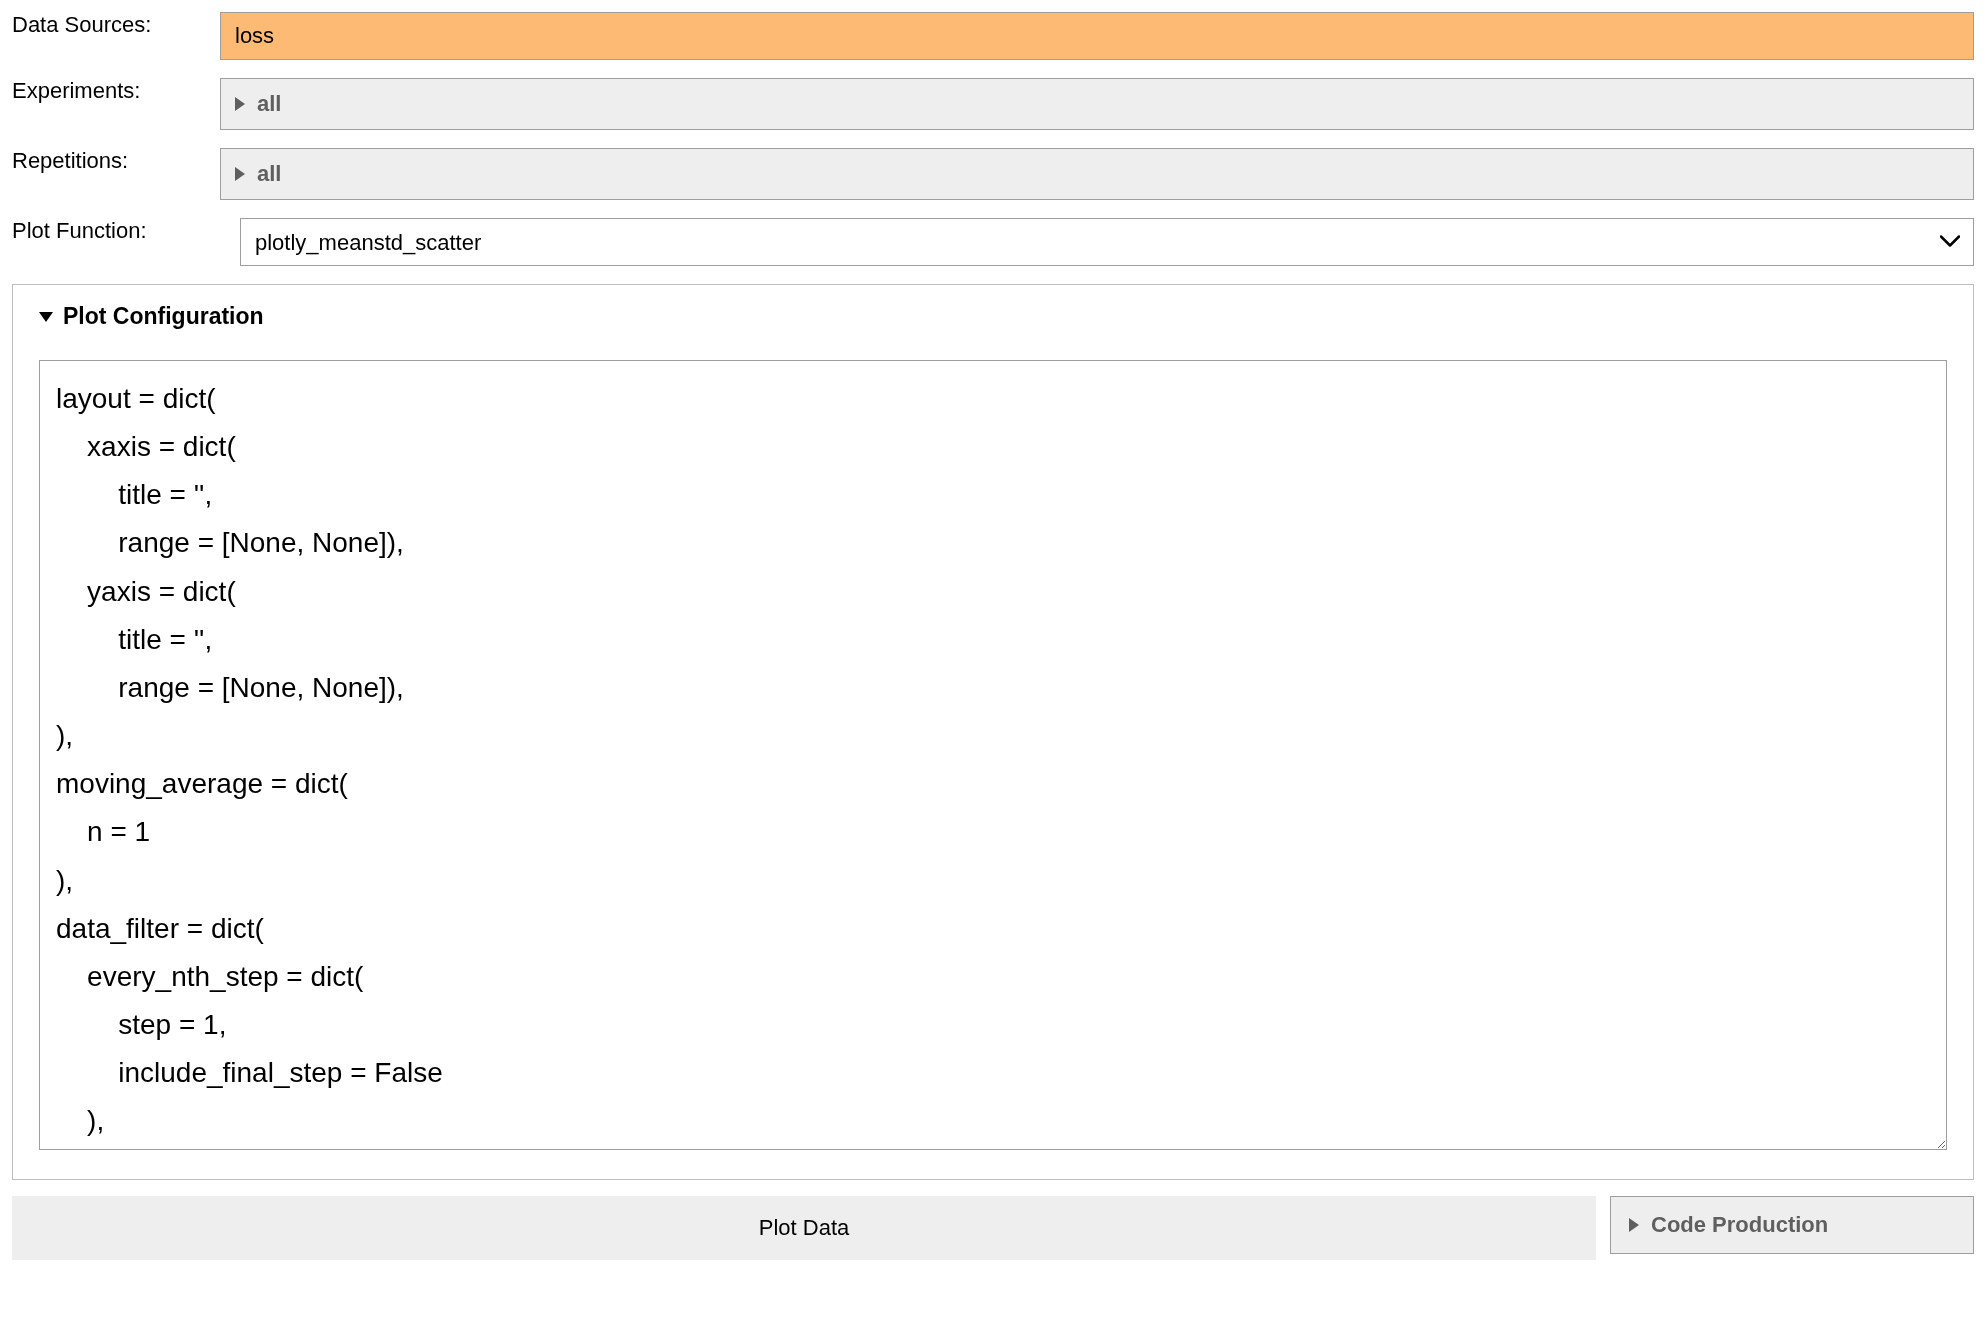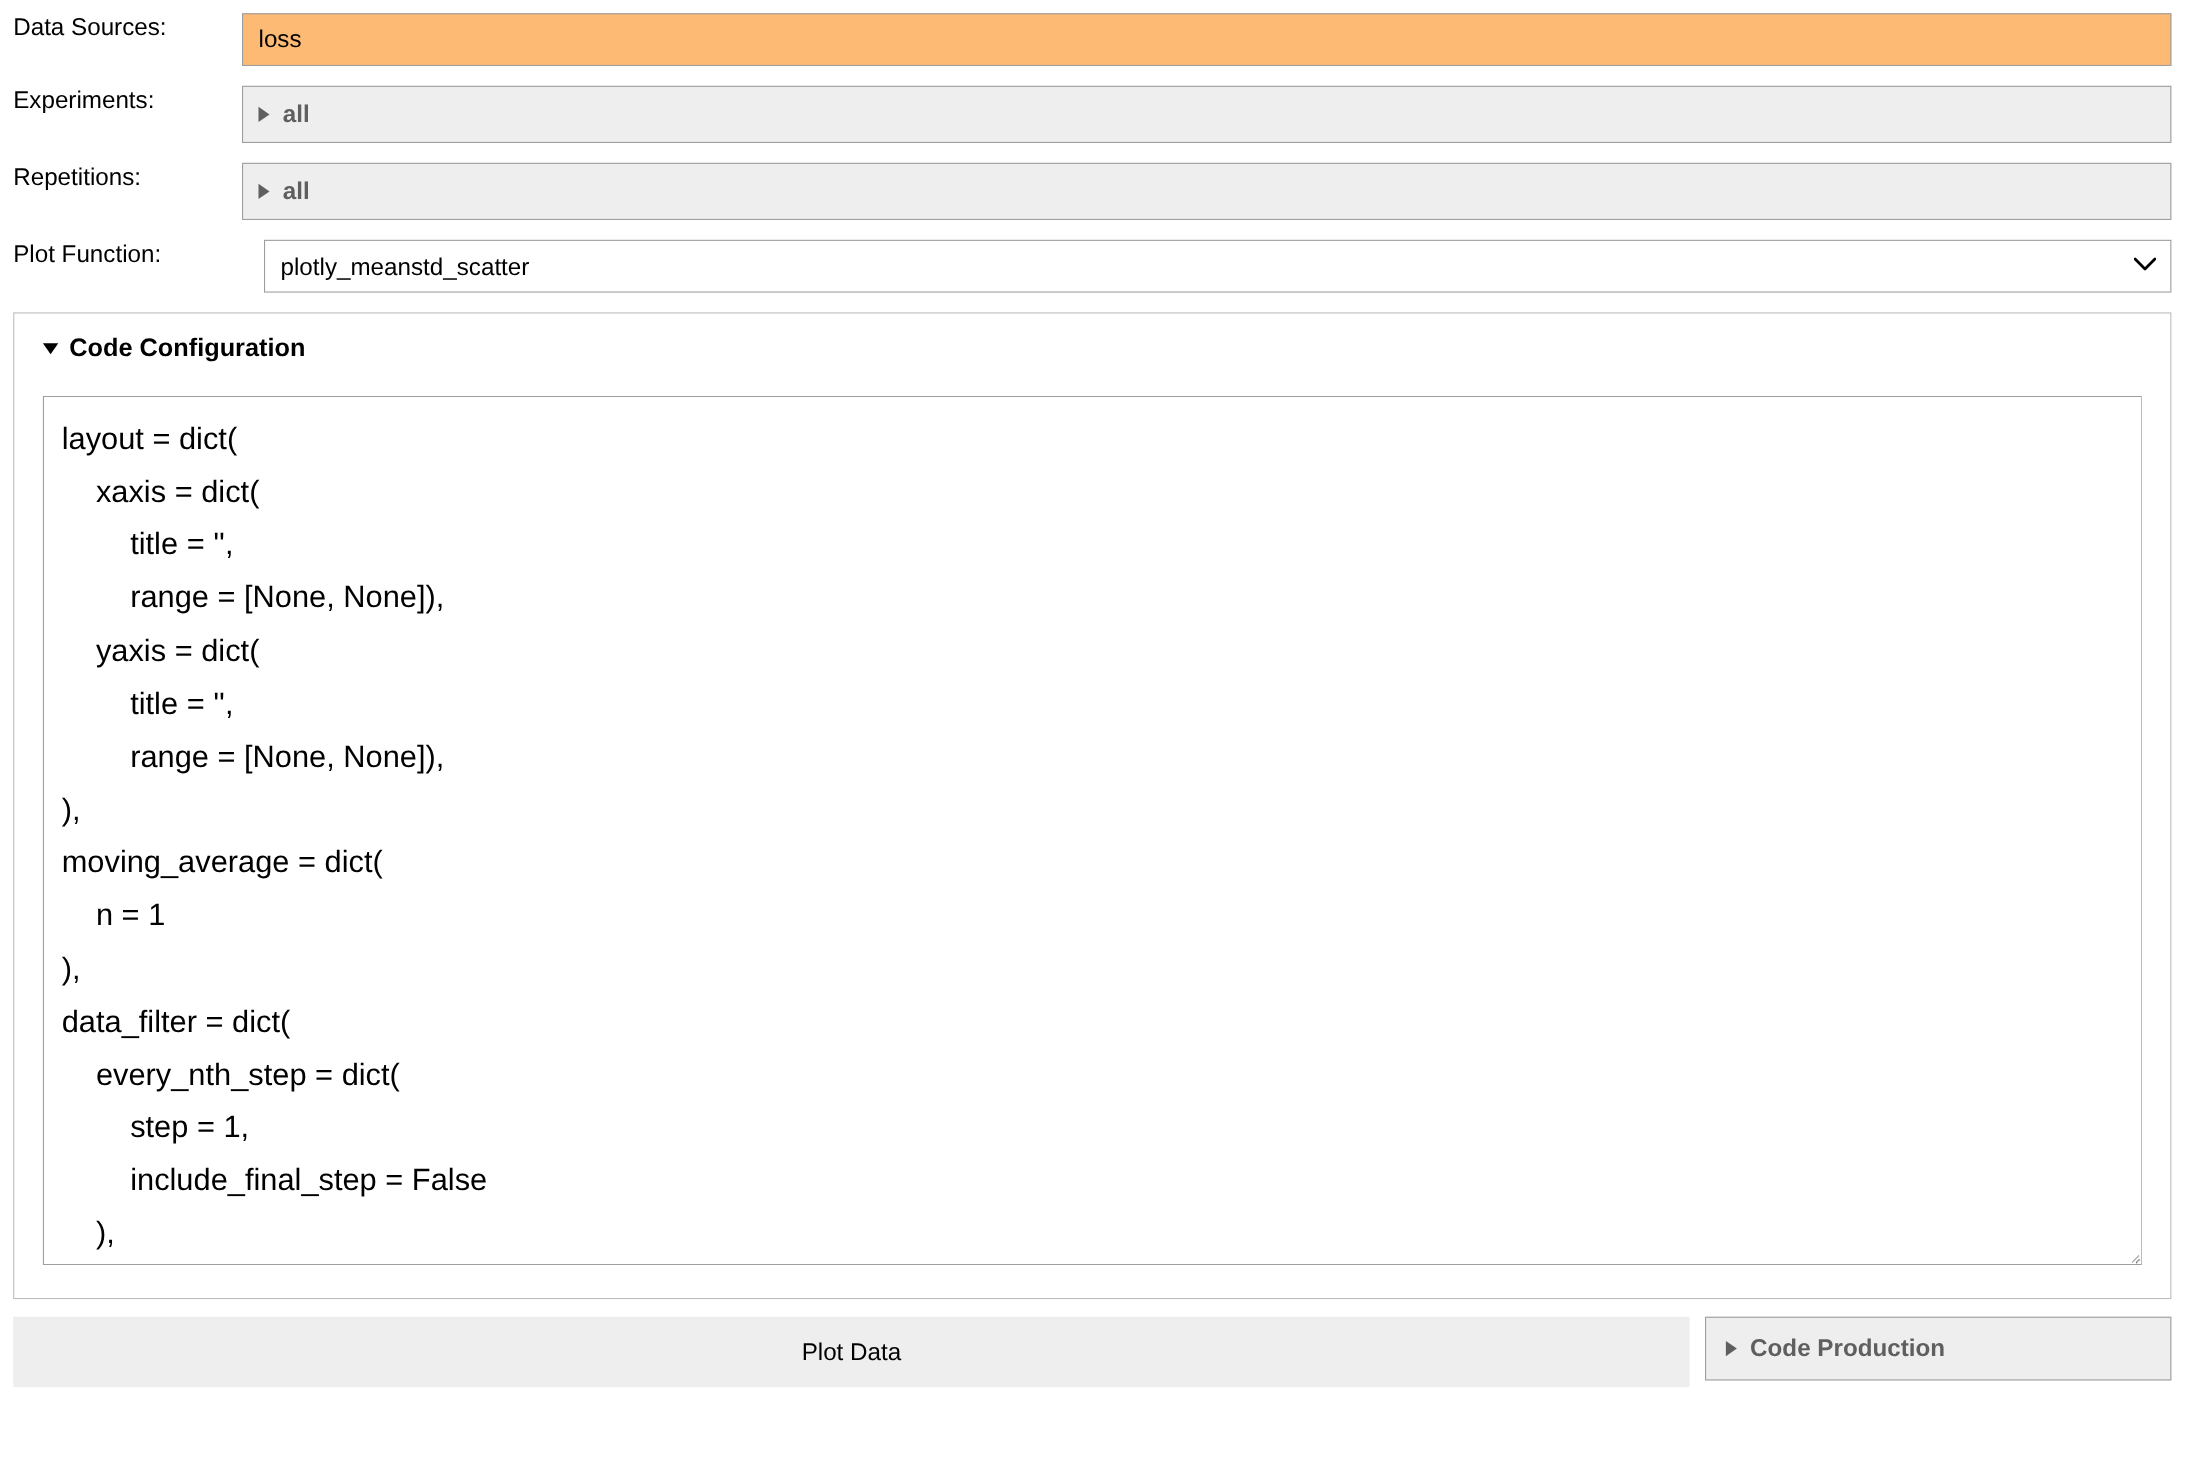--- a/index.html
+++ b/index.html
@@ -137,21 +137,21 @@
       flex: 1;
       height: 64px;
       border: none;
       background: #eeeeee;
       font-size: 22px;
       font-family: inherit;
       cursor: pointer;
       color: #000;
     }
     .code-production {
-      width: 424px;
+      width: 364px;
       height: 58px;
       border: 1px solid #9e9e9e;
       background: #eeeeee;
       display: flex;
       align-items: center;
       padding: 0 18px;
       gap: 12px;
       cursor: pointer;
       flex-shrink: 0;
     }
@@ -211,21 +211,21 @@
             <path d="M1 2 L10 11 L19 2" stroke="#000" stroke-width="2.5" fill="none" stroke-linecap="round" stroke-linejoin="round"></path>
           </svg>
       </span>
     </div>
   </div>
 </div>
 
 <div class="config-section">
   <div class="config-header">
     <span class="triangle-down"></span>
-    <span class="title">Code Configuration</span>
+    <span class="title">Plot Configuration</span>
   </div>
   <textarea class="code-area" spellcheck="false" style="">layout = dict(
     xaxis = dict(
         title = '',
         range = [None, None]),
     yaxis = dict(
         title = '',
         range = [None, None]),
 ),
 moving_average = dict(

